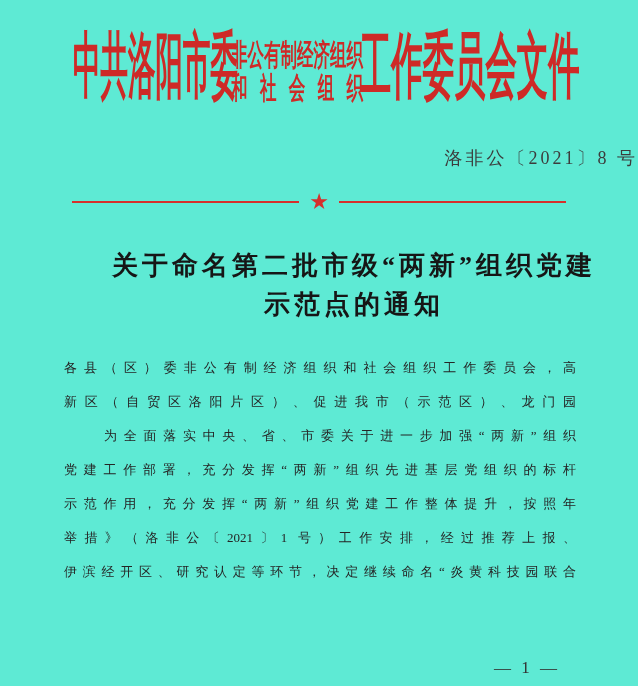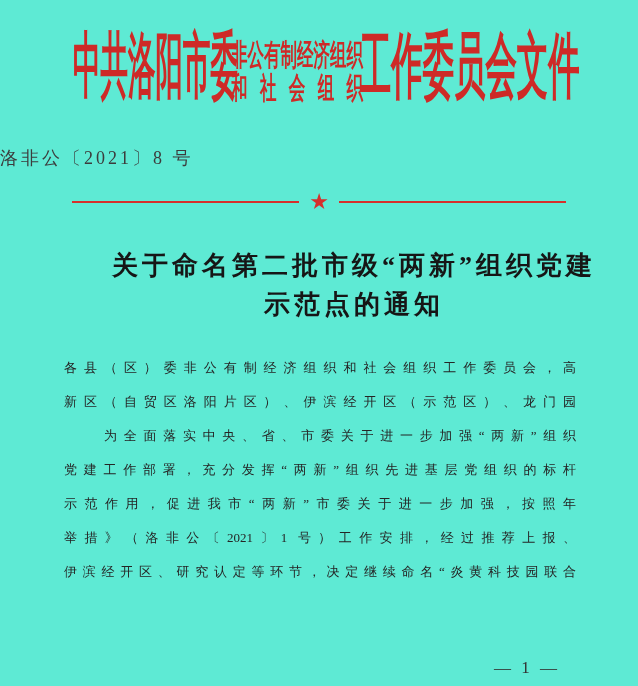--- a/index.html
+++ b/index.html
@@ -64,21 +64,21 @@
     line-height: 33px;
     text-align: justify;
     text-align-last: justify;
   }
 
   
   .doc-number {
     position: absolute;
     top: 146px; left: 0;
     width: 100%;
-    text-align: left;
+    text-align: right;
     font-size: 18px;
     letter-spacing: 3px;
     color: #3c3c3c;
   }
 
   
   .divider {
     position: absolute;
     top: 191px; left: 72px;
     width: 494px; height: 22px;
@@ -163,23 +163,23 @@
     <span class="dline"></span>
   </div>
 
   <div class="title">
     <div>关于命名第二批市级“两新”组织党建</div>
     <div>示范点的通知</div>
   </div>
 
   <div class="body-text">
     <div class="bline">各县（区）委非公有制经济组织和社会组织工作委员会，高</div>
-    <div class="bline">新区（自贸区洛阳片区）、伊滨经开区（示范区）、龙门园</div>
+    <div class="bline">新区（自贸区洛阳片区）、促进我市（示范区）、龙门园</div>
     <div class="bline indent">为全面落实中央、省、市委关于进一步加强“两新”组织</div>
     <div class="bline">党建工作部署，充分发挥“两新”组织先进基层党组织的标杆</div>
-    <div class="bline">示范作用，促进我市“两新”市委关于进一步加强，按照年</div>
+    <div class="bline">示范作用，充分发挥“两新”组织党建工作整体提升，按照年</div>
     <div class="bline">举措》（洛非公〔2021〕1 号）工作安排，经过推荐上报、</div>
     <div class="bline">伊滨经开区、研究认定等环节，决定继续命名“炎黄科技园联合</div>
   </div>
 
   <div class="page-number">— 1 —</div>
 
 </div>
 
 </body></html>

